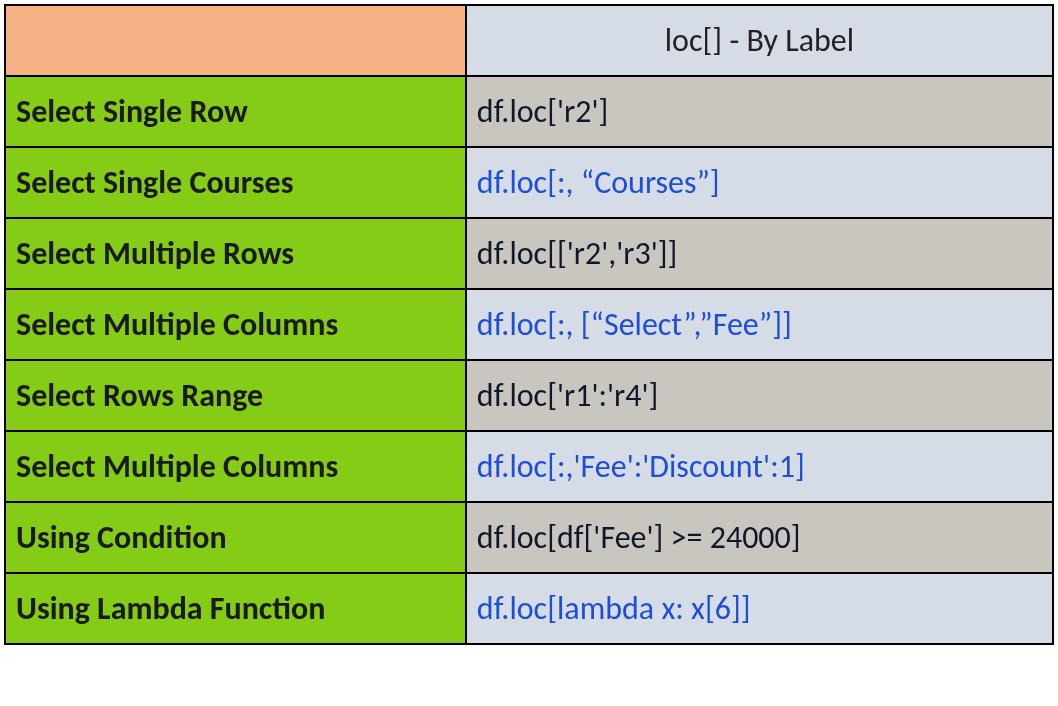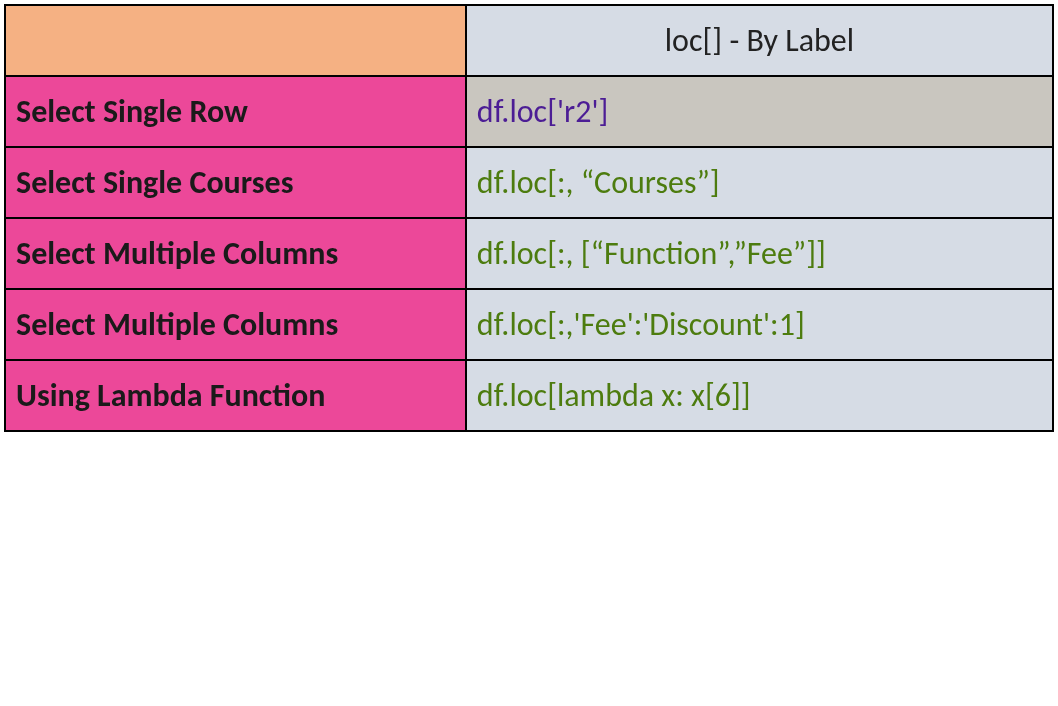--- a/index.html
+++ b/index.html
@@ -28,56 +28,68 @@
       width: 462px;
     }
     .header-right {
       background: #d6dce5;
       text-align: center;
       font-weight: normal;
       color: #222;
       width: 588px;
     }
     .label-cell {
-      background: #ec4899;
+      background: #84cc16;
       font-weight: bold;
       color: #1a1a1a;
     }
     .code-cell-blue {
       background: #d6dce5;
-      color: #4d7c0f;
+      color: #1d4ed8;
     }
     .code-cell-gray {
       background: #c9c6bf;
-      color: #4c1d95;
+      color: #0f172a;
     }
   </style>
 </head>
 <body>
 
 <table>
   <tbody>
       <tr>
     <th class="header-left"></th>
     <th class="header-right">loc[] - By Label</th>
   </tr>
   <tr>
     <td class="label-cell">Select Single Row</td>
     <td class="code-cell-gray">df.loc['r2']</td>
   </tr>
   <tr>
     <td class="label-cell">Select Single Courses</td>
     <td class="code-cell-blue">df.loc[:, “Courses”]</td>
   </tr>
   <tr>
+    <td class="label-cell">Select Multiple Rows</td>
+    <td class="code-cell-gray">df.loc[['r2','r3']]</td>
+  </tr>
+  <tr>
     <td class="label-cell">Select Multiple Columns</td>
-    <td class="code-cell-blue">df.loc[:, [“Function”,”Fee”]]</td>
+    <td class="code-cell-blue">df.loc[:, [“Select”,”Fee”]]</td>
+  </tr>
+  <tr>
+    <td class="label-cell">Select Rows Range</td>
+    <td class="code-cell-gray">df.loc['r1':'r4']</td>
   </tr>
   <tr>
     <td class="label-cell">Select Multiple Columns</td>
     <td class="code-cell-blue">df.loc[:,'Fee':'Discount':1]</td>
+  </tr>
+  <tr>
+    <td class="label-cell">Using Condition</td>
+    <td class="code-cell-gray">df.loc[df['Fee'] &gt;= 24000]</td>
   </tr>
   <tr>
     <td class="label-cell">Using Lambda Function</td>
     <td class="code-cell-blue">df.loc[lambda x: x[6]]</td>
   </tr>
 </tbody>
   </table>
 
 </body></html>

